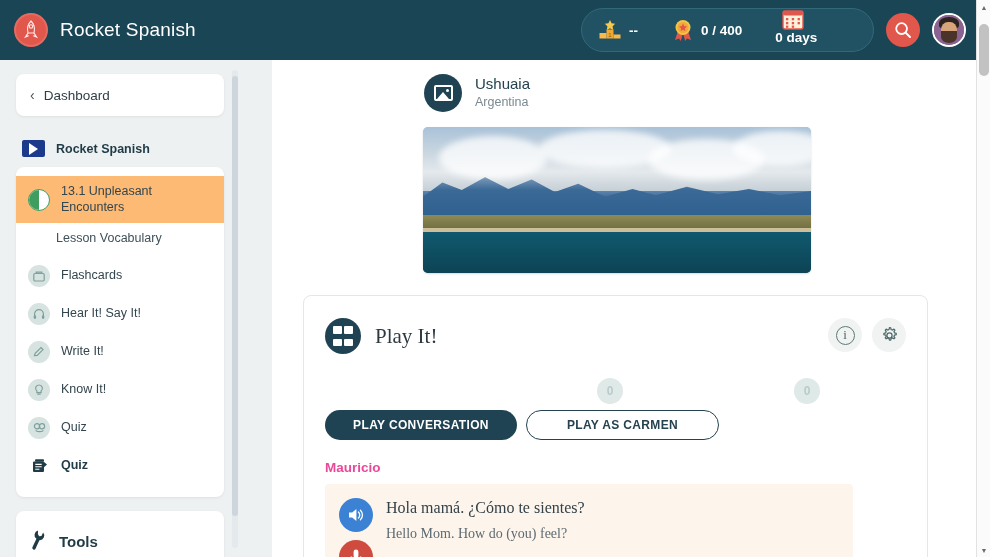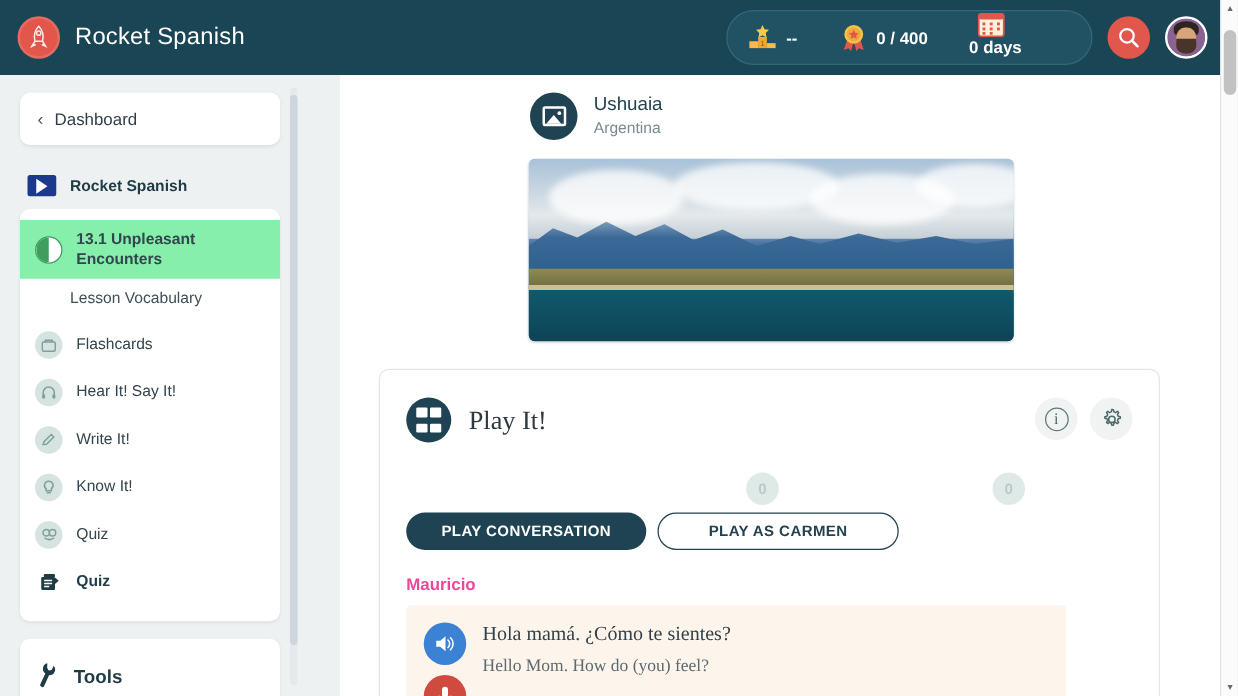--- a/index.html
+++ b/index.html
@@ -90,21 +90,21 @@
     display: flex; align-items: center; justify-content: center;
   }
   .flag-arrow { width: 0; height: 0; border-top: 6px solid transparent; border-bottom: 6px solid transparent; border-left: 9px solid #ffffff; }
   .course-name { font-size: 12.5px; font-weight: bold; color: #1f3b46; margin-left: 11px; }
 
   .lesson-card { overflow: hidden; padding-top: 9px; padding-bottom: 12px; }
   .nav-item {
     display: flex; align-items: center;
     padding: 8px 10px 8px 12px; min-height: 34px;
   }
-  .nav-item.active { background: #86efac; font-weight: bold; }
+  .nav-item.active { background: #fdba74; }
   .nav-icon {
     width: 22px; height: 22px; border-radius: 50%;
     background: #d6e3e1; flex: 0 0 22px;
     display: flex; align-items: center; justify-content: center;
     color: #6e8f8a; font-size: 11px; line-height: 1;
   }
   .nav-icon.progress {
     background: #ffffff; border: 1.5px solid #3f9e5f; position: relative; overflow: hidden;
   }
   .nav-icon.progress::after {

